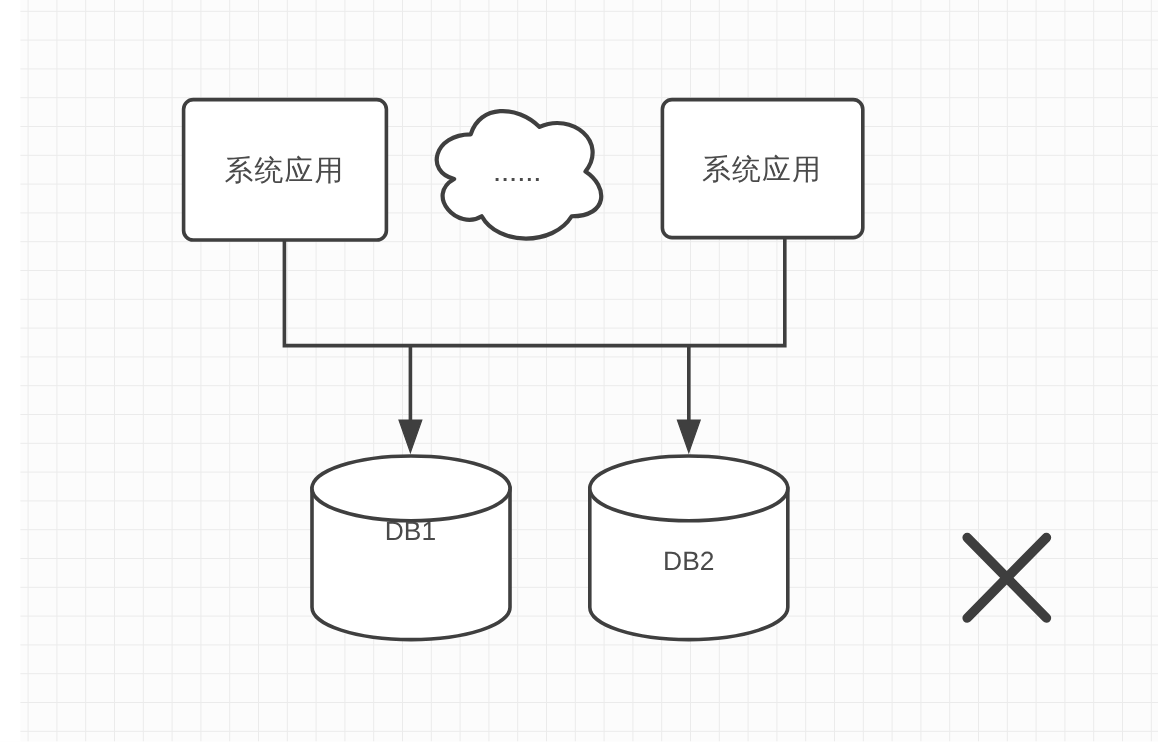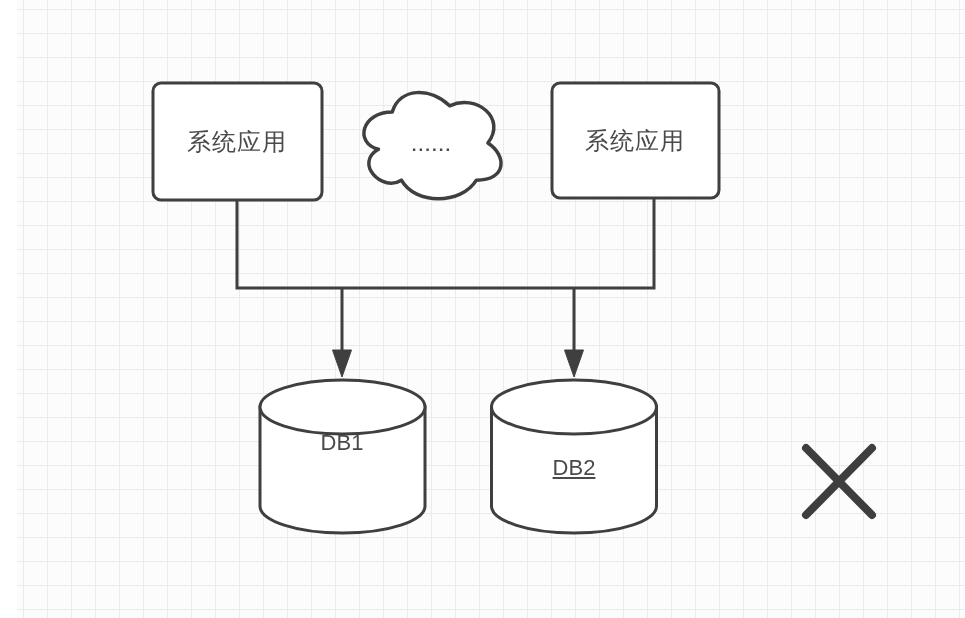--- a/index.html
+++ b/index.html
@@ -96,15 +96,15 @@
   </svg>
 
   <div class="label label-app" style="left:220px; top:142px;">系统应用</div>
 
   <div class="label label-dots" style="left:415px; top:146px;">......</div>
 
   <div class="label label-app" style="left:618px; top:141px;">系统应用</div>
 
   <div class="label label-db" style="left:325px; top:443px;">DB1</div>
 
-  <div class="label label-db" style="left:557px; top:468px;text-decoration:underline;">DB2</div>
+  <div class="label label-db" style="left:557px; top:468px;">DB2</div>
 
 </div>
 
 </body></html>

